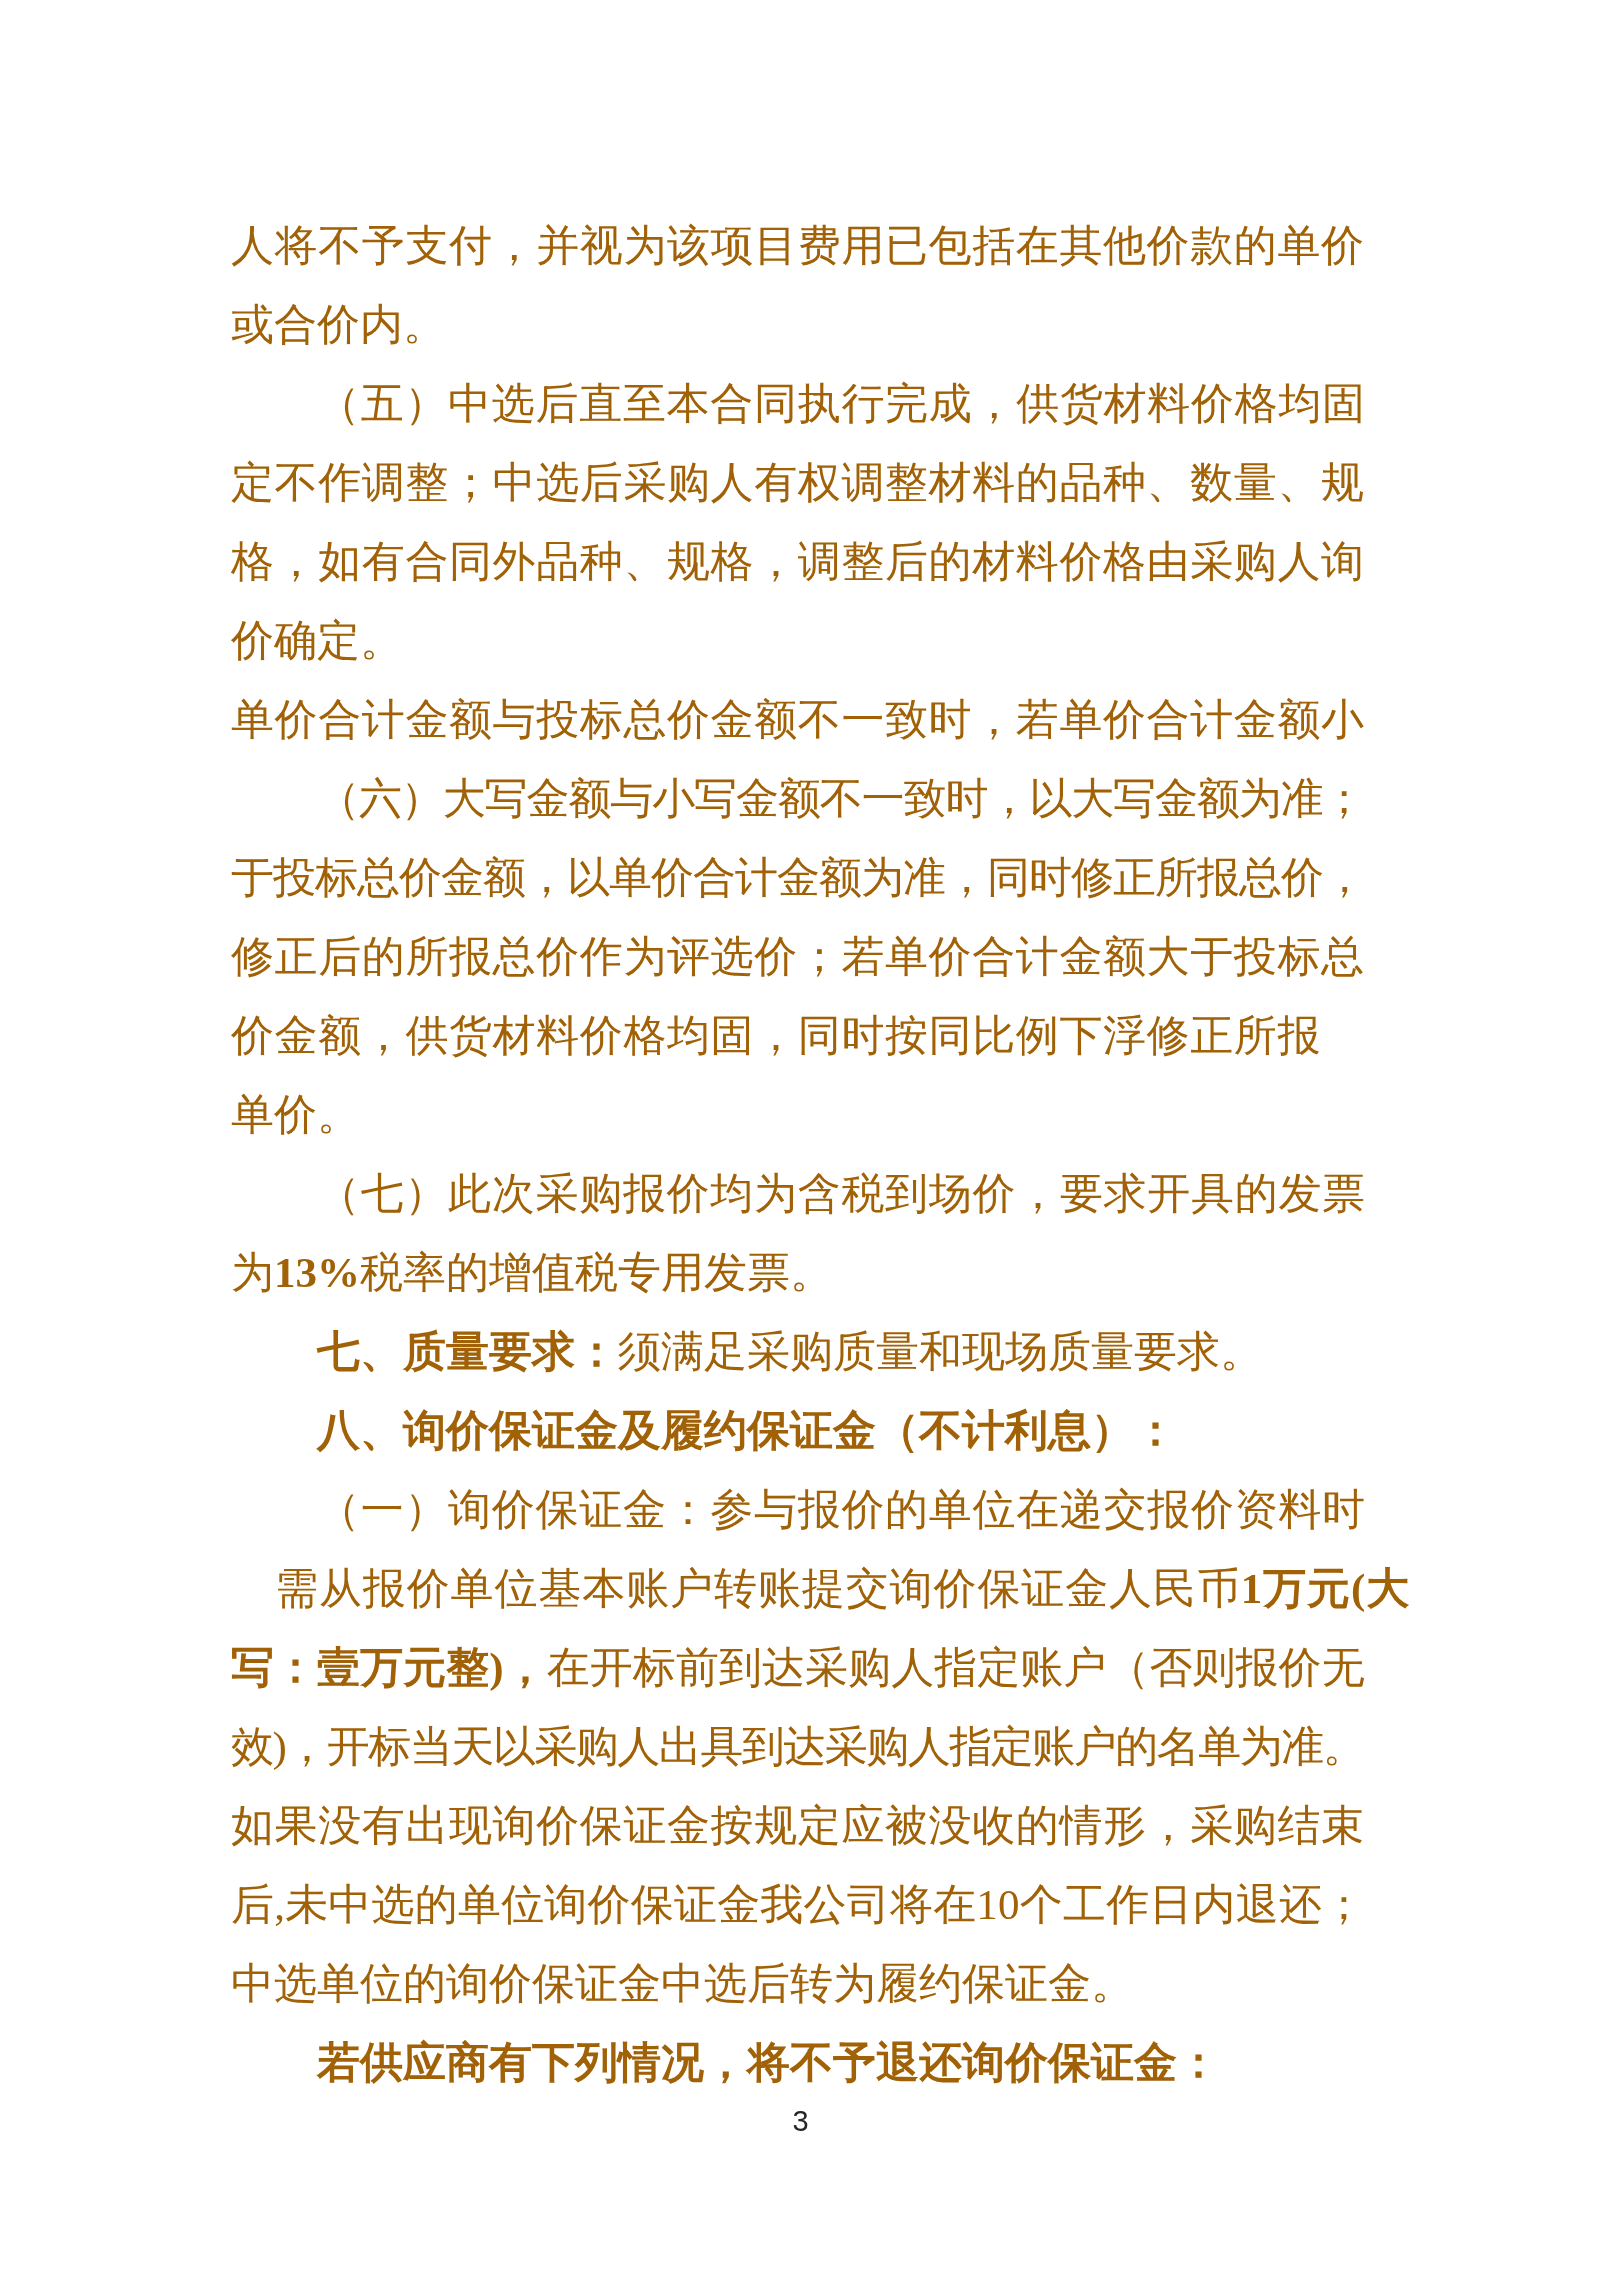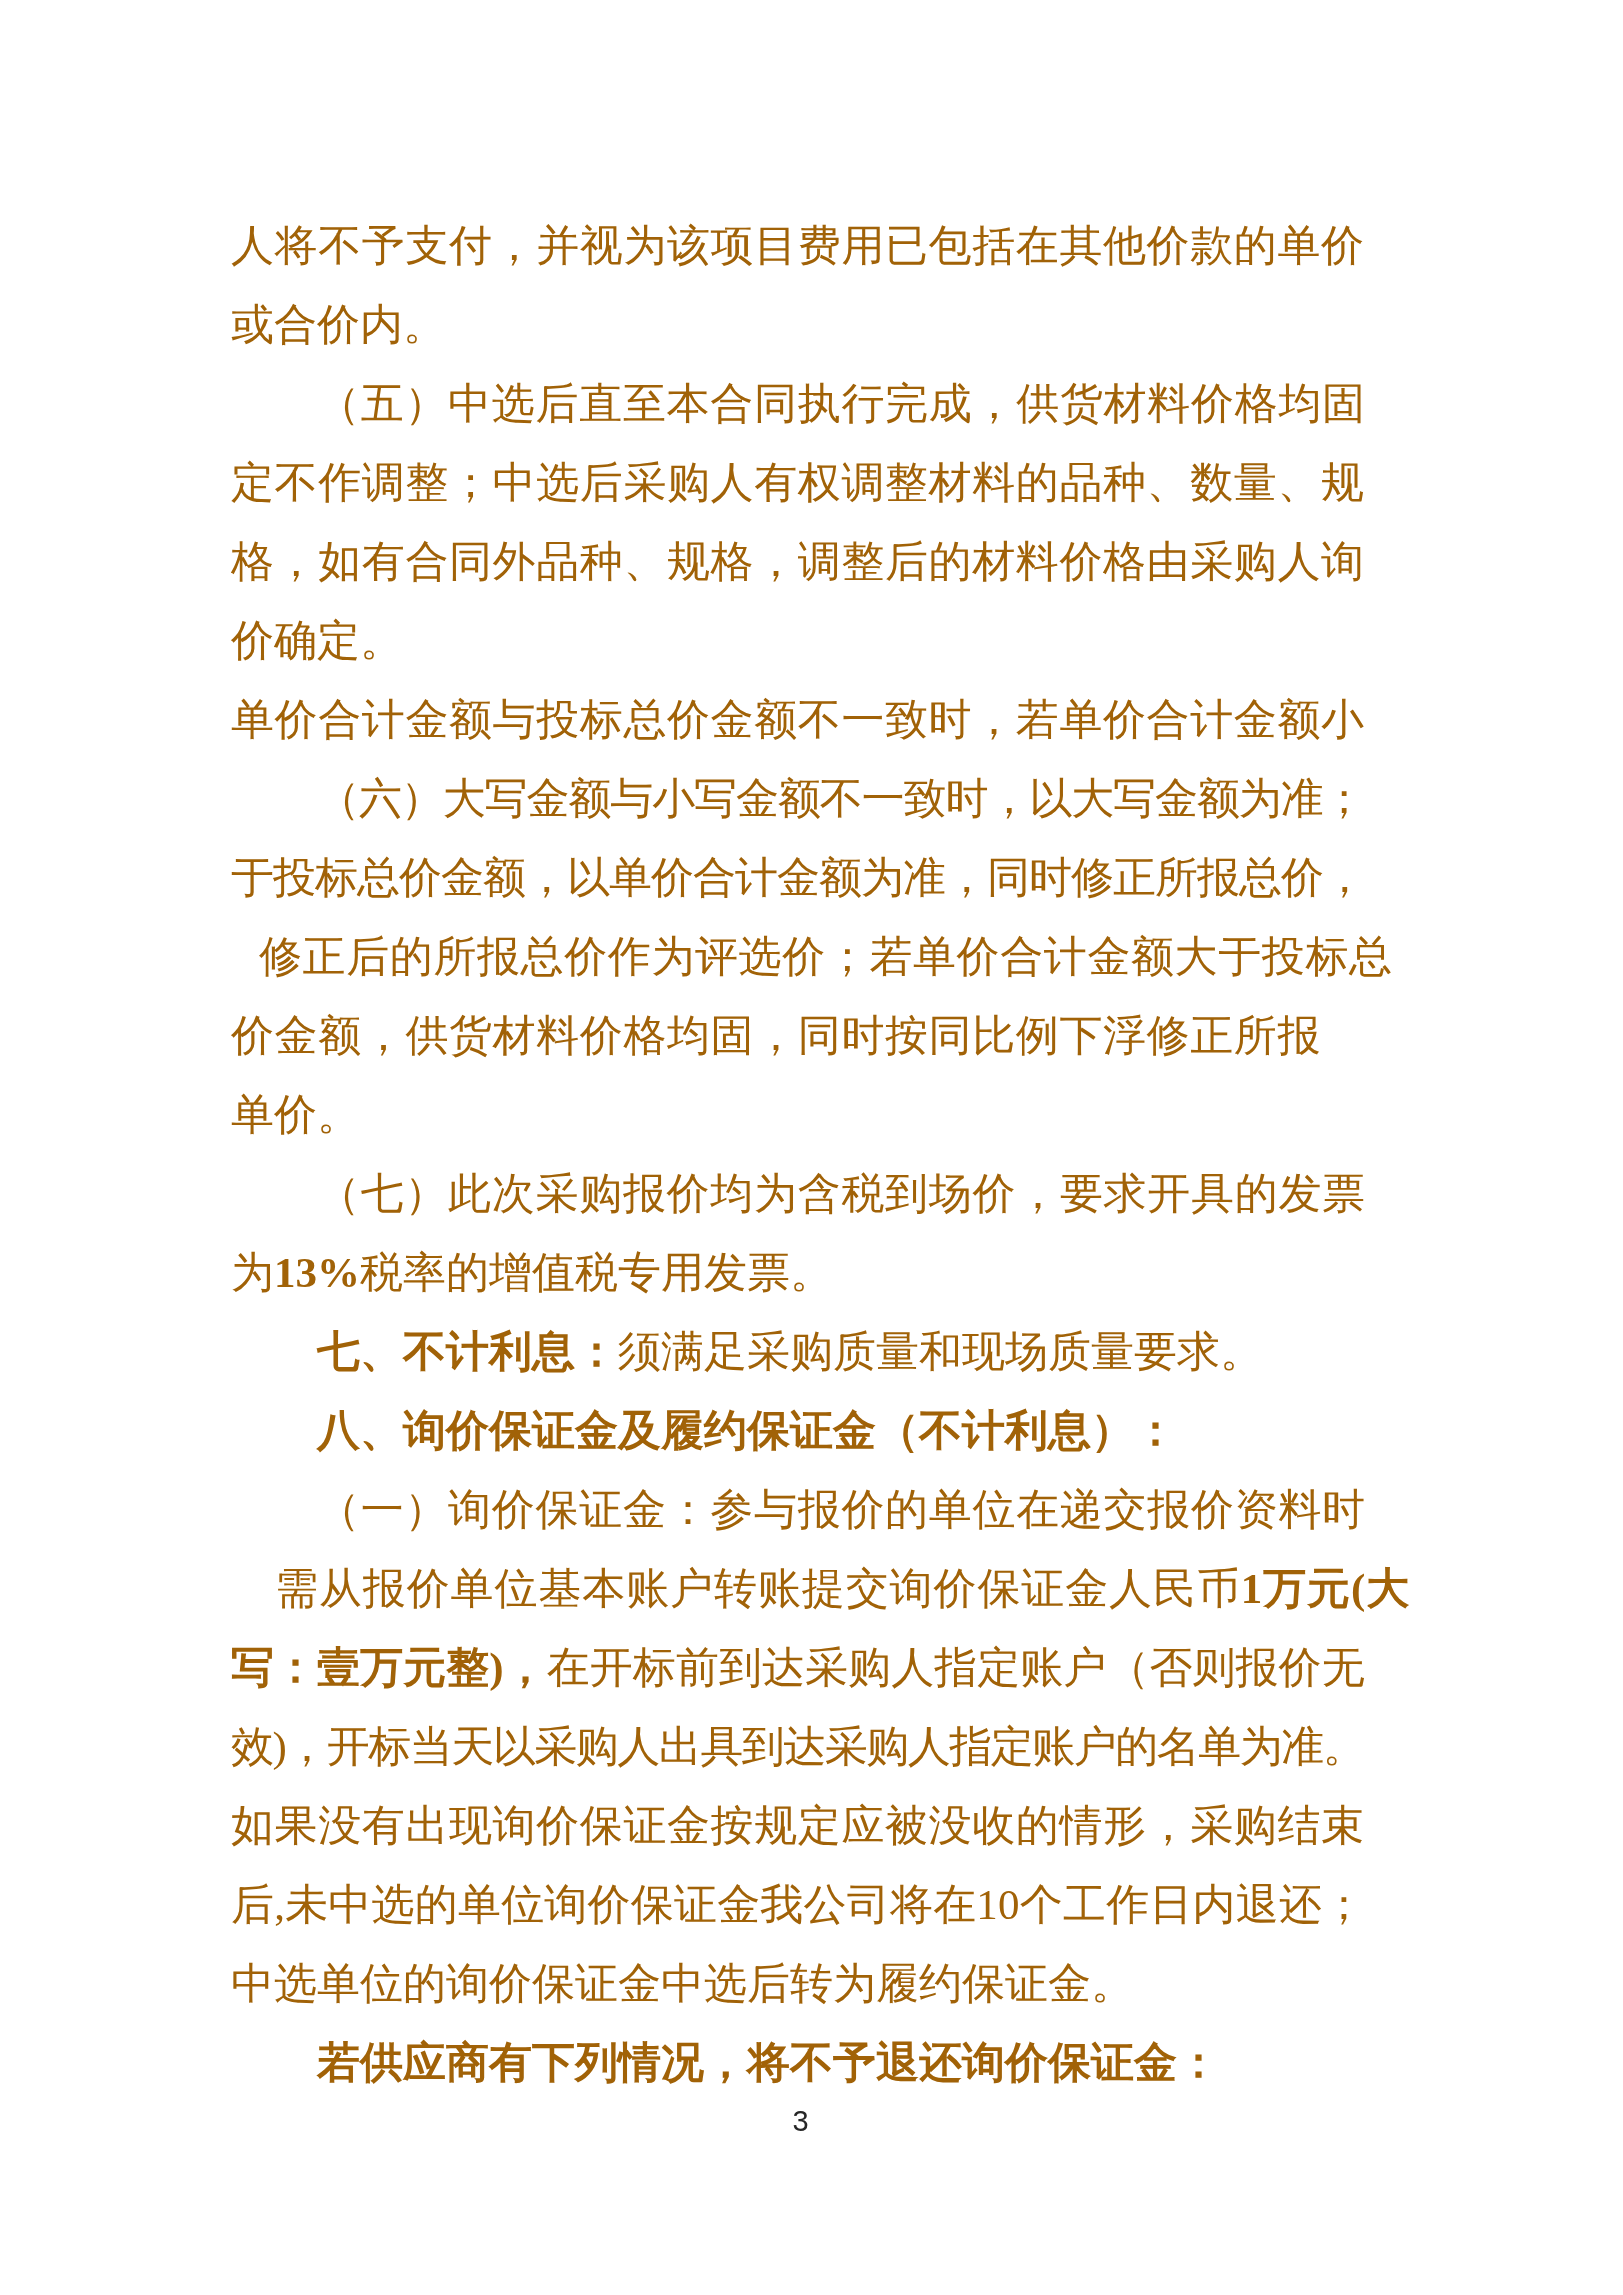--- a/index.html
+++ b/index.html
@@ -49,26 +49,26 @@
   <main class="doc" style="color: #a16207;">
       <div class="line" style="letter-spacing: 0.6px;"><span class="seg">人将不予支付，并视为该项目费用已包括在其他价款的单价</span></div>
       <div class="line"><span class="seg">或合价内。</span></div>
       <div class="line indent" style="letter-spacing: 0.7px;"><span class="seg">（五）中选后直至本合同执行完成，供货材料价格均固</span></div>
       <div class="line" style="letter-spacing: 0.6px;"><span class="seg">定不作调整；中选后采购人有权调整材料的品种、数量、规</span></div>
       <div class="line" style="letter-spacing: 0.6px;"><span class="seg">格，如有合同外品种、规格，调整后的材料价格由采购人询</span></div>
       <div class="line"><span class="seg">价确定。</span></div>
       <div class="line" style="letter-spacing: 0.6px;"><span class="seg">单价合计金额与投标总价金额不一致时，若单价合计金额小</span></div>
       <div class="line indent" style="letter-spacing: -1.1px;"><span class="seg">（六）大写金额与小写金额不一致时，以大写金额为准；</span></div>
       <div class="line" style="letter-spacing: -1px;"><span class="seg">于投标总价金额，以单价合计金额为准，同时修正所报总价，</span></div>
-      <div class="line" style="letter-spacing: 0.6px; margin-left: 28px;"><span class="seg">修正后的所报总价作为评选价；若单价合计金额大于投标总</span></div>
+      <div class="line" style="letter-spacing: 0.6px;"><span class="seg">修正后的所报总价作为评选价；若单价合计金额大于投标总</span></div>
       <div class="line" style="letter-spacing: 0.6px;"><span class="seg">价金额，供货材料价格均固，同时按同比例下浮修正所报</span></div>
       <div class="line"><span class="seg">单价。</span></div>
       <div class="line indent" style="letter-spacing: 0.7px;"><span class="seg">（七）此次采购报价均为含税到场价，要求开具的发票</span></div>
       <div class="line"><span class="seg">为</span><span class="seg b">13%</span><span class="seg">税率的增值税专用发票。</span></div>
-      <div class="line indent"><span class="seg b">七、不计利息：</span><span class="seg">须满足采购质量和现场质量要求。</span></div>
+      <div class="line indent"><span class="seg b">七、质量要求：</span><span class="seg">须满足采购质量和现场质量要求。</span></div>
       <div class="line indent"><span class="seg b">八、询价保证金及履约保证金（不计利息）：</span></div>
       <div class="line indent" style="letter-spacing: 0.7px;"><span class="seg">（一）询价保证金：参与报价的单位在递交报价资料时</span></div>
       <div class="line" style="letter-spacing: 0.9px; margin-left: 44px;"><span class="seg">需从报价单位基本账户转账提交询价保证金人民币</span><span class="seg b">1万元(大</span></div>
       <div class="line" style="letter-spacing: 0.05px;"><span class="seg b">写：壹万元整)，</span><span class="seg">在开标前到达采购人指定账户（否则报价无</span></div>
       <div class="line" style="letter-spacing: -1.5px;"><span class="seg">效)，开标当天以采购人出具到达采购人指定账户的名单为准。</span></div>
       <div class="line" style="letter-spacing: 0.6px;"><span class="seg">如果没有出现询价保证金按规定应被没收的情形，采购结束</span></div>
       <div class="line" style="letter-spacing: 0.2px;"><span class="seg">后,未中选的单位询价保证金我公司将在10个工作日内退还；</span></div>
       <div class="line"><span class="seg">中选单位的询价保证金中选后转为履约保证金。</span></div>
       <div class="line indent"><span class="seg b">若供应商有下列情况，将不予退还询价保证金：</span></div>
     </main>

